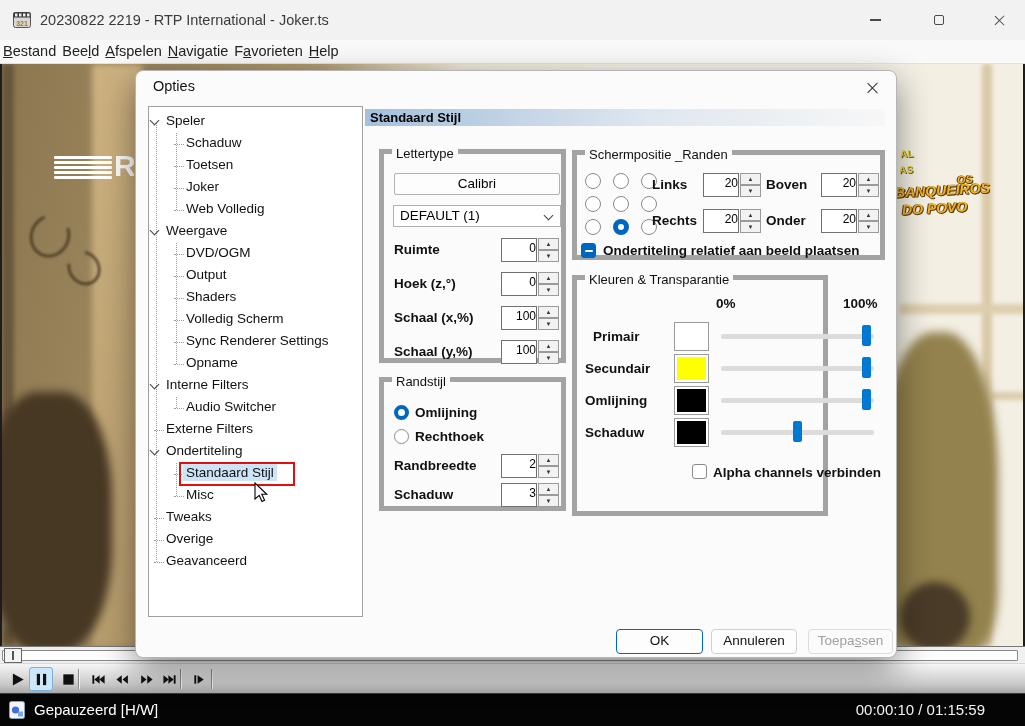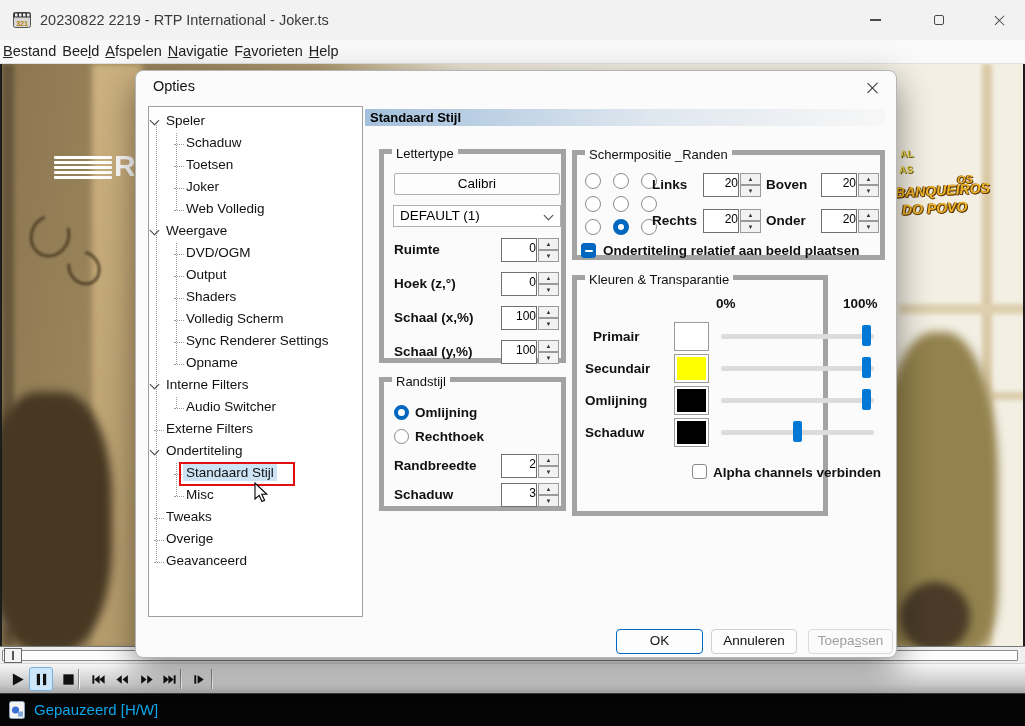--- a/index.html
+++ b/index.html
@@ -63,21 +63,21 @@
   #toolbar { position:absolute; left:0; top:663px; width:1025px; height:30px;
              background:linear-gradient(#f6f6f6,#c9c9c9 70%,#a8a8a8); border-top:1px solid #d8d8d8; }
   .tbtn { position:absolute; top:3px; width:24px; height:24px; display:flex; align-items:center; justify-content:center;
           border:1px solid transparent; border-radius:3px; }
   .tbtn svg { width:15px; height:15px; fill:#101010; }
   .tbtn.active { background:#cde6f9; border-color:#7ab0dc; }
   .tsep { position:absolute; top:5px; width:1px; height:20px; background:#8a8a8a; box-shadow:1px 0 0 #f2f2f2; }
 
   #statusbar { position:absolute; left:0; top:693px; width:1025px; height:33px; background:#050505; border-top:1px solid #3a3a3a; }
   #status-icon { position:absolute; left:9px; top:7px; }
-  #status-state { position:absolute; left:34px; top:0; line-height:32px; color:#0ea5e9; font-size:15px; }
+  #status-state { position:absolute; left:34px; top:0; line-height:32px; color:#ffffff; font-size:15px; }
   #status-time { position:absolute; right:40px; top:0; line-height:32px; color:#f2f2f2; font-size:15px; }
 
   
   #dialog { position:absolute; left:135px; top:70px; width:762px; height:588px; background:#fbfbfb;
             border:1px solid #b5b5b5; border-radius:8px; box-shadow:0 12px 34px rgba(0,0,0,.45); z-index:10; }
   #dlg-title { position:absolute; left:17px; top:7px; font-size:14.5px; color:#111; }
   #dlg-close { position:absolute; right:8px; top:2px; width:32px; height:30px; display:flex; align-items:center; justify-content:center; }
   .xicon { position:relative; width:14px; height:14px; }
   .xicon::before,.xicon::after { content:""; position:absolute; left:6.5px; top:0; width:1.3px; height:14px; background:#333; }
   .xicon::before { transform:rotate(45deg);} .xicon::after { transform:rotate(-45deg);}
@@ -268,20 +268,21 @@
       <div class="tsep" style="left: 211px;"></div>
     </div>
 
   <div id="statusbar">
     <svg id="status-icon" width="16" height="18" viewBox="0 0 16 18">
       <rect x="0.5" y="0.5" width="15" height="17" rx="2" fill="#f4f4f4" stroke="#8aa0b8"></rect>
       <circle cx="6.5" cy="9" r="3.6" fill="#3b6fd4"></circle>
       <rect x="9" y="10.5" width="5" height="5" fill="#7fa8e0"></rect>
     </svg>
     <span id="status-state">Gepauzeerd [H/W]</span>
+    <span id="status-time">00:00:10 / 01:15:59</span>
 
   </div>
 
   <div id="dialog">
     <span id="dlg-title">Opties</span>
     <div id="dlg-close">
         <span class="xicon"></span>
       </div>
 
     <div id="treebox">

